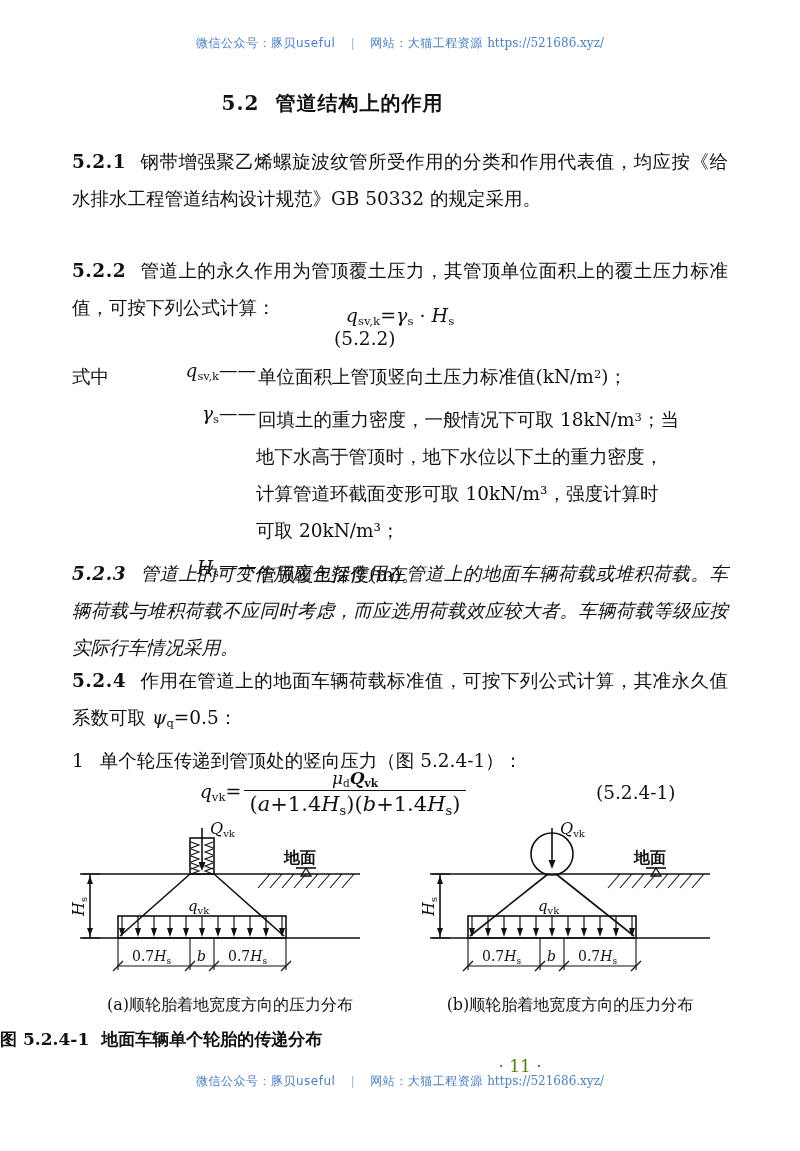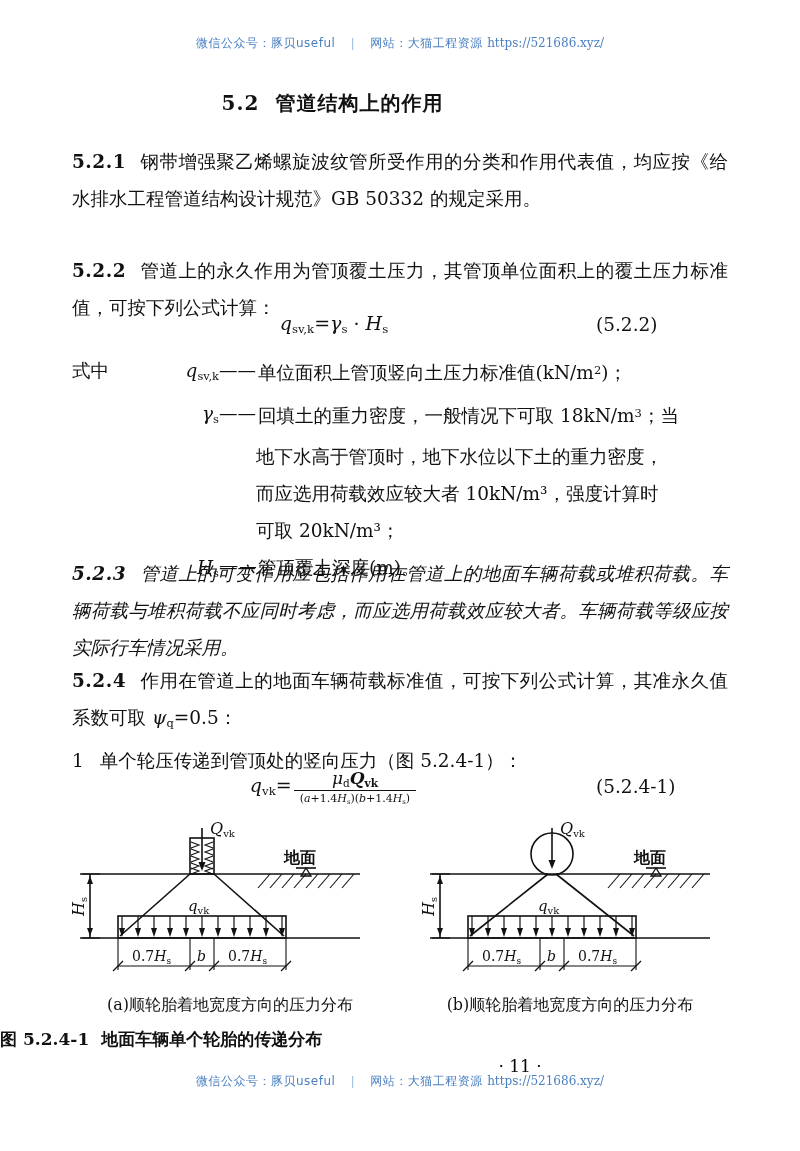--- a/index.html
+++ b/index.html
@@ -126,34 +126,34 @@
   }
   .frac .num {
     display: block;
     padding: 0 6px 1px 6px;
     border-bottom: 1.6px solid #111;
     font-size: 17px;
   }
   .frac .den {
     display: block;
     padding: 1px 6px 0 6px;
-    font-size: 11px;
+    font-size: 21px;
   }
 
   
   .defs {
     position: absolute;
     left: 72px;
     width: 656px;
     font-size: 18.5px;
     line-height: 37px;
   }
   .def-row {
     display: flex;
-    align-items: flex-start;
+    align-items: flex-end;
   }
   .def-lead {
     width: 72px;
     flex: 0 0 72px;
   }
   .def-sym {
     flex: 0 0 112px;
     text-align: right;
     padding-right: 2px;
     white-space: nowrap;
@@ -197,21 +197,21 @@
   }
   #figure-title .ft-num { margin: 0 12px 0 6px; font-weight: bold; }
 
   #page-number {
     position: absolute;
     left: 0;
     top: 1056px;
     width: 800px;
     text-align: center;
     font-size: 17px;
-    color: #000000;
+    color: #4d7c0f;
     z-index: 5;
     padding-left: 240px;
     box-sizing: border-box;
   }
 </style>
 </head>
 <body>
 
 <div class="watermark" id="watermark-top">
   <span>微信公众号：豚贝useful</span>
@@ -227,21 +227,21 @@
   </div>
 
   <div class="body-block" style="top:143px;">
     <p><span class="clause-num">5.2.1</span><span>钢带增强聚乙烯螺旋波纹管所受作用的分类和作用代表值，均应按《给水排水工程管道结构设计规范》GB 50332 的规定采用。</span></p>
   </div>
 
   <div class="body-block" style="top:252px;">
     <p><span class="clause-num">5.2.2</span><span>管道上的永久作用为管顶覆土压力，其管顶单位面积上的覆土压力标准值，可按下列公式计算：</span></p>
   </div>
 
-  <div class="formula-row" style="top:312px;">
+  <div class="formula-row" style="top:304px;flex-direction:column;">
     <div class="fm-body">
       <span class="mathvar"><span>q</span><sub>sv,k</sub></span><span class="mathup">=</span><span class="mathvar"><span>γ</span><sub>s</sub></span><span class="mathup" style="padding:0 6px;">·</span><span class="mathvar"><span>H</span><sub>s</sub></span>
     </div>
     <div class="fm-label">(5.2.2)</div>
   </div>
 
   <div class="defs" style="top:352px;">
 
     <div class="def-row">
       <div class="def-lead">式中</div>
@@ -249,21 +249,21 @@
       <div class="def-text"><span>单位面积上管顶竖向土压力标准值(kN/m</span><sup>2</sup><span>)；</span></div>
     </div>
 
     <div class="def-row">
       <div class="def-lead"></div>
       <div class="def-sym"><span class="mathvar"><span>γ</span><sub>s</sub></span><span>——</span></div>
       <div class="def-text"><span>回填土的重力密度，一般情况下可取 18kN/m</span><sup>3</sup><span>；当</span></div>
     </div>
 
     <div class="def-cont">地下水高于管顶时，地下水位以下土的重力密度，</div>
-    <div class="def-cont">而应选用荷载效应较大者 10kN/m³，强度计算时</div>
+    <div class="def-cont">计算管道环截面变形可取 10kN/m³，强度计算时</div>
     <div class="def-cont">可取 20kN/m³；</div>
 
     <div class="def-row">
       <div class="def-lead"></div>
       <div class="def-sym"><span class="mathvar"><span>H</span><sub>s</sub></span><span>——</span></div>
       <div class="def-text"><span>管顶覆土深度(m)。</span></div>
     </div>
 
   </div>
 

